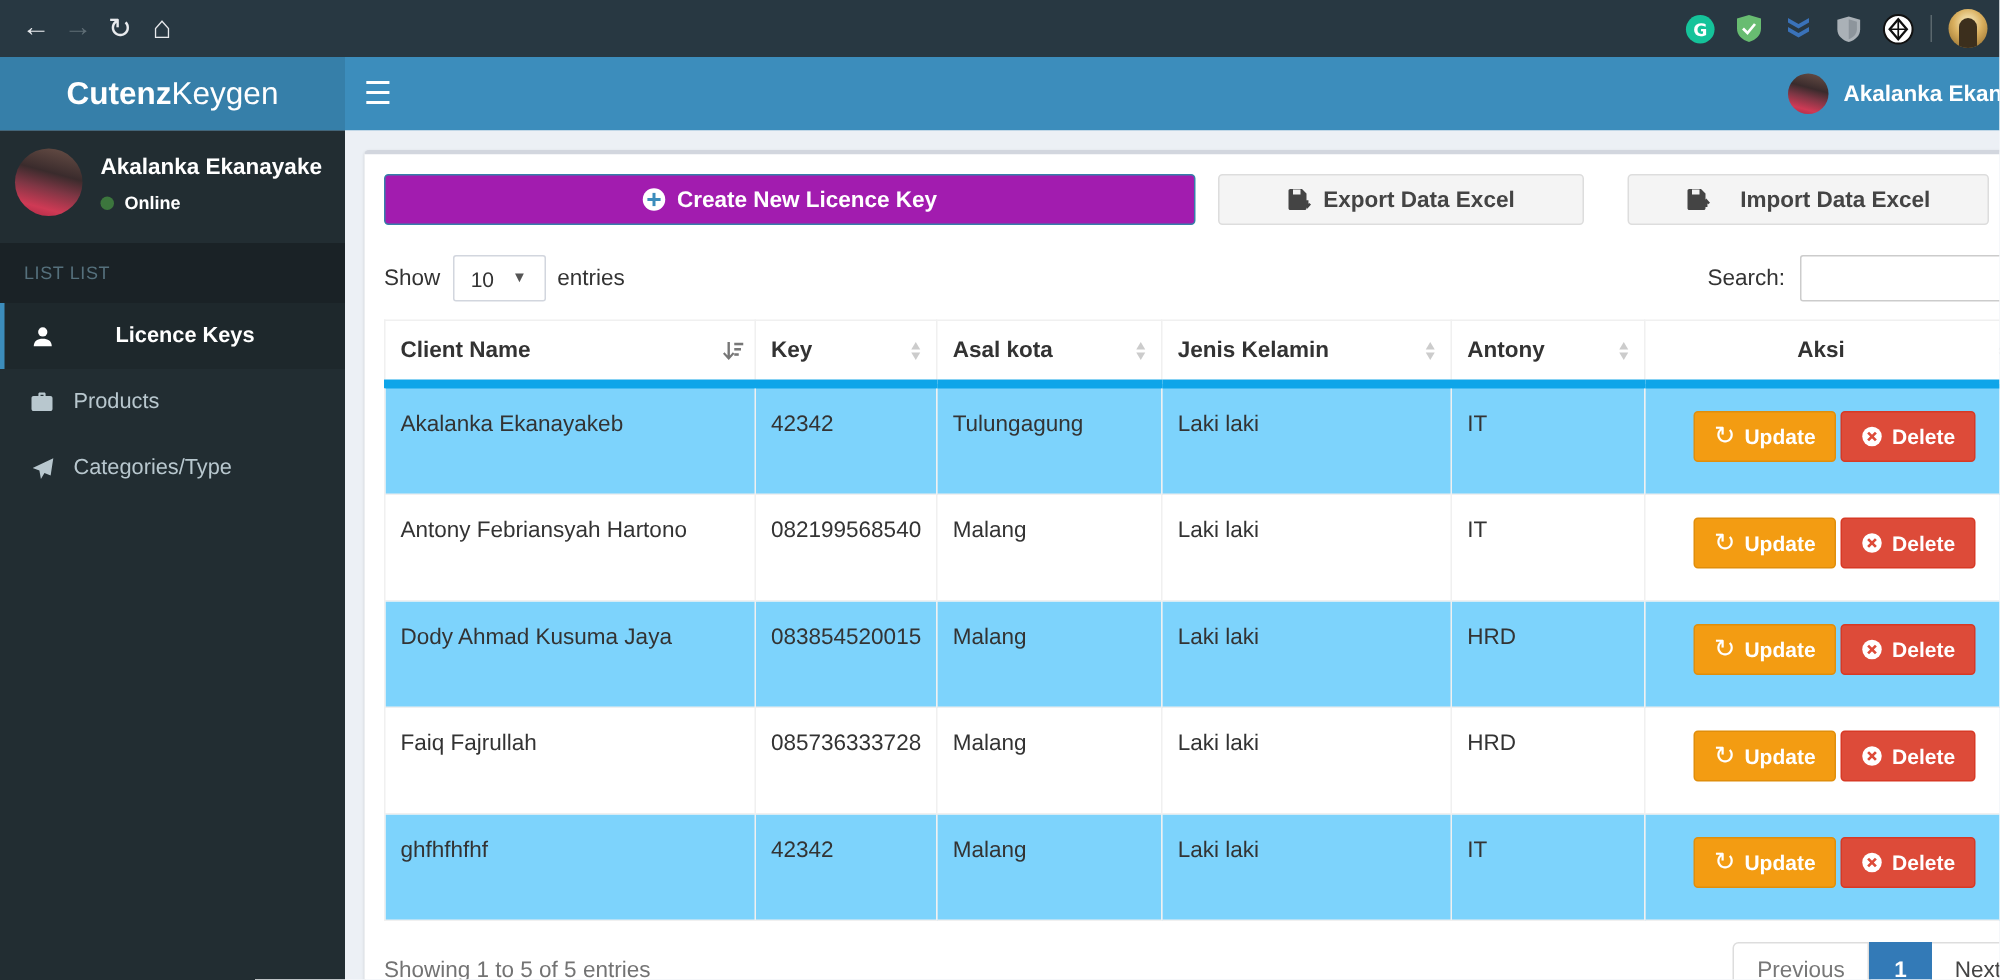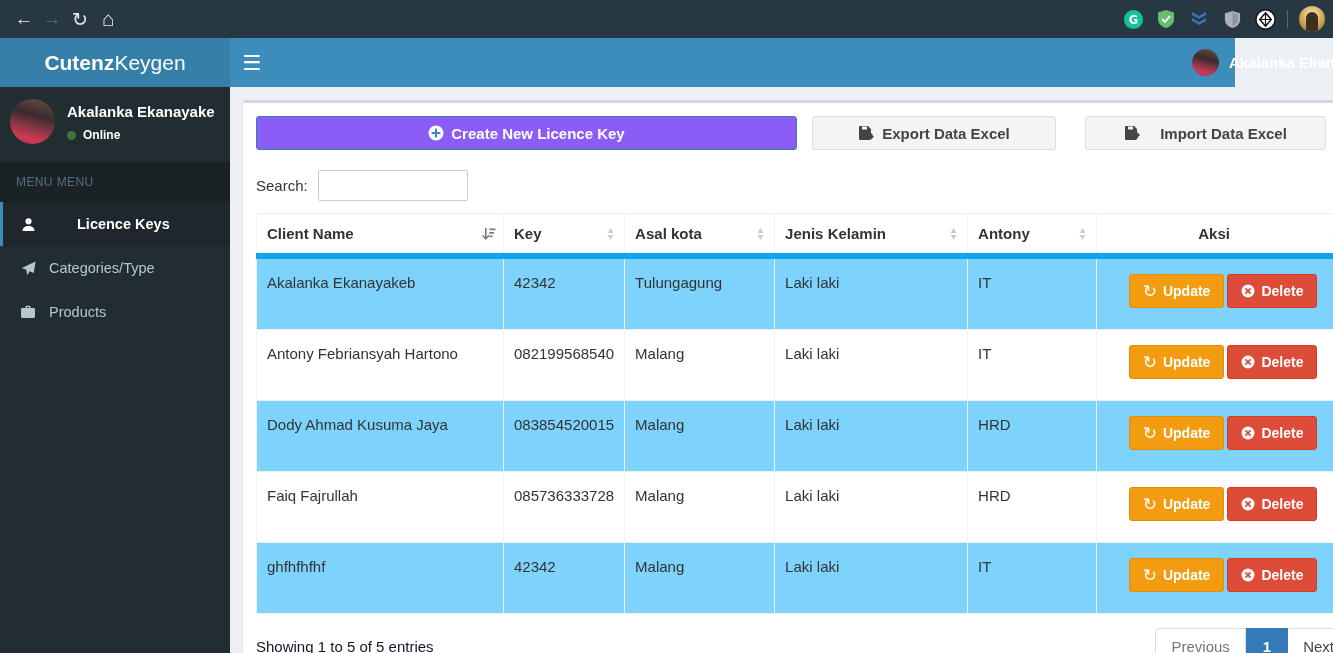--- a/index.html
+++ b/index.html
@@ -32,21 +32,21 @@
     width:26px; height:26px; border-radius:50%; cursor:pointer;
     background:radial-gradient(circle at 50% 35%, #ecd49a 0 20%, #d9af5e 45%, #8a6426 100%);
     position:relative; overflow:hidden;
   }
   .browser-avatar::after{
     content:""; position:absolute; left:7px; top:6px; width:12px; height:22px;
     background:#3c2f1d; border-radius:6px 6px 0 0;
   }
 
   
-  .navbar { position:absolute; top:38px; left:0; width:1235px; height:49px; background:#3c8dbc; }
+  .navbar { position:absolute; top:38px; left:0; width:1333px; height:49px; background:#3c8dbc; }
   .logo {
     position:absolute; left:0; top:0; width:230px; height:49px; background:#367fa9;
     color:#fff; font-size:21px; display:flex; align-items:center; justify-content:center; cursor:pointer;
   }
   .logo b { font-weight:700; }
   .logo span.lite { font-weight:300; }
   .hamburger {
     position:absolute; left:230px; top:0; width:44px; height:49px; color:#fff;
     display:flex; align-items:center; justify-content:center; font-size:21px; cursor:pointer;
   }
@@ -88,21 +88,21 @@
     border-top:3px solid #d2d6de; border-radius:3px;
     box-shadow:0 1px 2px rgba(0,0,0,.12);
   }
   .box-body { padding:13px; }
 
   .btn-row { display:flex; margin-bottom:20px; }
   .btn {
     height:34px; border-radius:3px; font-size:15px; font-weight:700;
     display:flex; align-items:center; justify-content:center; gap:7px; cursor:pointer;
   }
-  .btn-create { width:541px; background:#8b5cf6; border:1px solid #367fa9; color:#fff; }
+  .btn-create { width:541px; background:#a21caf; border:1px solid #367fa9; color:#fff; }
   .btn-default { background:#f4f4f4; border:1px solid #ddd; color:#444; font-weight:600; }
   .btn-export { width:244px; margin-left:15px; }
   .btn-import { width:241px; margin-left:29px;gap:19px; }
   .btn svg { flex:0 0 auto; }
 
   .controls-row { display:flex; align-items:center; justify-content:space-between; margin-bottom:12px; }
   .length-ctl { display:flex; align-items:center; gap:8px; font-size:15px; color:#333; }
   .select-box {
     width:62px; height:31px; border:1px solid #d2d6de; background:#fff; border-radius:2px;
     display:flex; align-items:center; justify-content:center; gap:12px; font-size:14px; cursor:pointer; color:#333;
@@ -127,21 +127,21 @@
   .action-group { display:inline-flex; gap:3px; }
   .btn-sm {
     height:34px; padding:0 13px; border-radius:3px; color:#fff; font-size:14px; font-weight:700;
     display:inline-flex; align-items:center; gap:6px; cursor:pointer; border:1px solid transparent;
   }
   .btn-update { background:#f39c12; border-color:#e08e0b; }
   .btn-delete { background:#dd4b39; border-color:#d73925; }
   .refresh-glyph { font-size:17px; font-weight:400; line-height:1; font-family:"DejaVu Sans",sans-serif; }
 
   .footer-row { display:flex; align-items:center; justify-content:space-between; margin-top:14px; }
-  .showing-text { font-size:15px; color:#0f172a; }
+  .showing-text { font-size:15px; color:#737373; }
   .pagination { display:inline-flex; }
   .page-btn {
     height:36px; padding:0 15px; border:1px solid #ddd; background:#fff;
     display:flex; align-items:center; font-size:15px; cursor:pointer;
   }
   .page-prev { color:#777; border-radius:4px 0 0 4px; }
   .page-num { background:#337ab7; border-color:#337ab7; color:#fff; font-weight:700; padding:0 16px; }
   .page-next { color:#444; border-left:none; }
 </style>
 </head>
@@ -207,46 +207,46 @@
   <div class="user-panel">
     <div class="side-avatar"></div>
     <div class="user-info">
       <div class="user-name">Akalanka Ekanayake</div>
       <div class="user-status">
         <span class="dot"></span>
         <span>Online</span>
       </div>
     </div>
   </div>
-  <div class="menu-header">MENU MENU</div>
+  <div class="menu-header">LIST LIST</div>
 
   <div class="menu-item active">
     <span class="mi-icon">
       <svg width="15" height="15" viewBox="0 0 16 16">
           <circle cx="8" cy="4.6" r="3.3"></circle>
           <path d="M1.6 14.8 c0-3.6 2.7-5.3 6.4-5.3 s6.4 1.7 6.4 5.3 Z"></path>
         </svg>
     </span>
     <span>Licence Keys</span>
   </div>
   <div class="menu-item">
     <span class="mi-icon">
+      <svg width="16" height="16" viewBox="0 0 16 16">
+          <path d="M5.6 4 V2.6 c0-.5.4-.9.9-.9 h3 c.5 0 .9.4.9.9 V4 h3.2 c.8 0 1.4.6 1.4 1.4 v7.2 c0 .8-.6 1.4-1.4 1.4 H2.4 c-.8 0-1.4-.6-1.4-1.4 V5.4 C1 4.6 1.6 4 2.4 4 Z M7 4 h2 V3.1 H7 Z"></path>
+        </svg>
+    </span>
+    <span>Products</span>
+  </div>
+  <div class="menu-item">
+    <span class="mi-icon">
       <svg width="15" height="15" viewBox="0 0 16 16">
           <path d="M15.5 0.5 L0.8 7.4 L5.6 9.3 L6.7 15.2 L9.2 11 L13.6 12.8 Z"></path>
         </svg>
     </span>
     <span>Categories/Type</span>
-  </div>
-  <div class="menu-item">
-    <span class="mi-icon">
-      <svg width="16" height="16" viewBox="0 0 16 16">
-          <path d="M5.6 4 V2.6 c0-.5.4-.9.9-.9 h3 c.5 0 .9.4.9.9 V4 h3.2 c.8 0 1.4.6 1.4 1.4 v7.2 c0 .8-.6 1.4-1.4 1.4 H2.4 c-.8 0-1.4-.6-1.4-1.4 V5.4 C1 4.6 1.6 4 2.4 4 Z M7 4 h2 V3.1 H7 Z"></path>
-        </svg>
-    </span>
-    <span>Products</span>
   </div>
 </div>
 
 <div class="content">
   <div class="box">
     <div class="box-body">
 
       <div class="btn-row">
         <div class="btn btn-create">
           <span style="display:flex;">
@@ -272,20 +272,28 @@
             <svg width="17" height="16" viewBox="0 0 17 16">
                 <path d="M1 2.2 c0-.7.5-1.2 1.2-1.2 H10 l3 3 v9.8 c0 .7-.5 1.2-1.2 1.2 H2.2 c-.7 0-1.2-.5-1.2-1.2 Z M4 1.4 v3.2 h5 V1.4 Z M3.2 8 h7.6 v6 H3.2 Z" fill="#444"></path>
                 <path d="M13.5 13 v-4 M11.6 10.7 l1.9-2.2 1.9 2.2" stroke="#444" stroke-width="1.6" fill="none"></path>
               </svg>
           </span>
           <span>Import Data Excel</span>
         </div>
       </div>
 
       <div class="controls-row">
+        <div class="length-ctl">
+          <span>Show</span>
+          <div class="select-box">
+            <span>10</span>
+            <span class="caret">▼</span>
+          </div>
+          <span>entries</span>
+        </div>
         <div class="search-ctl">
           <span>Search:</span>
           <input class="search-input" type="text" value="" style="">
         </div>
       </div>
 
       <table class="data">
         <thead>
           <tr>
             <th class="col-client">

